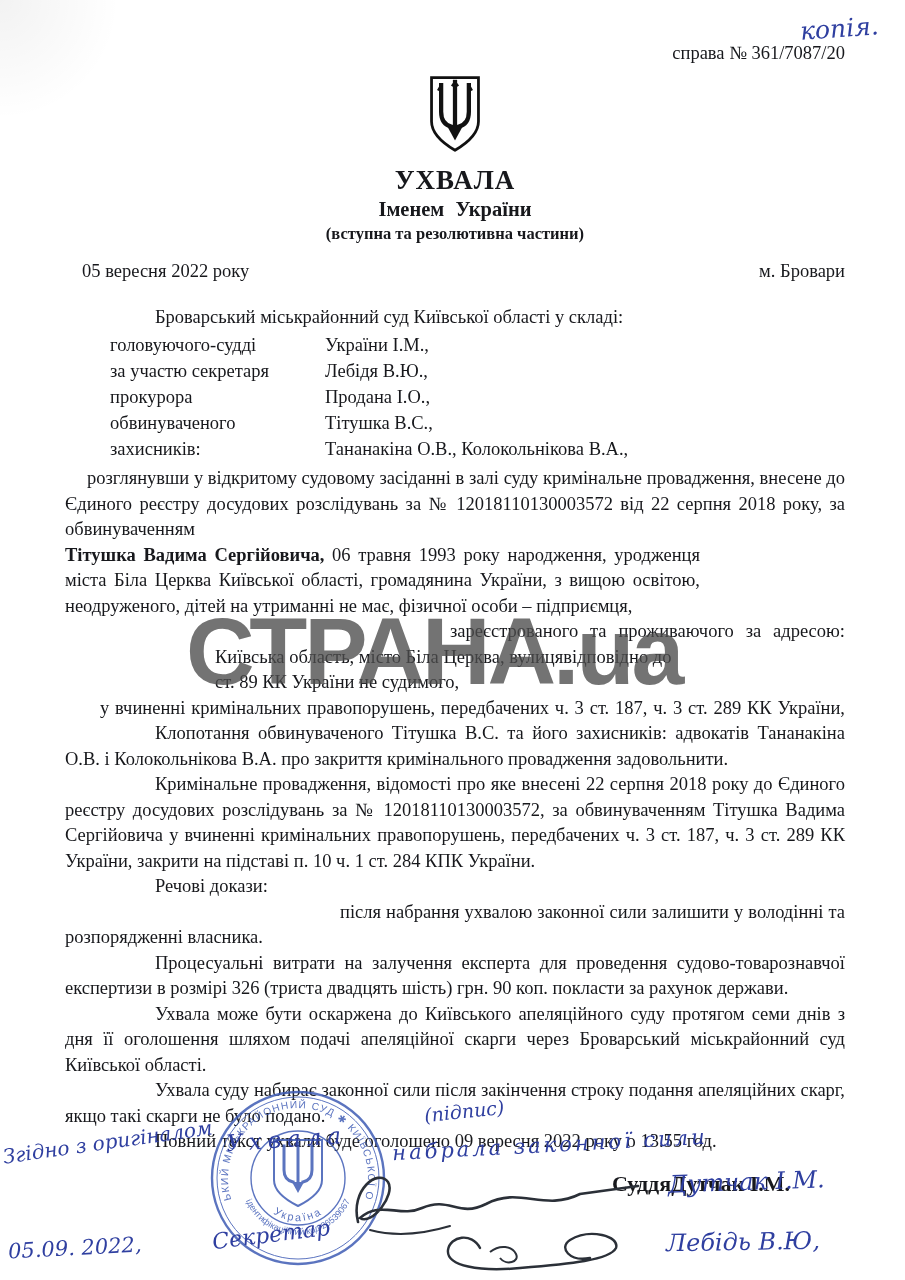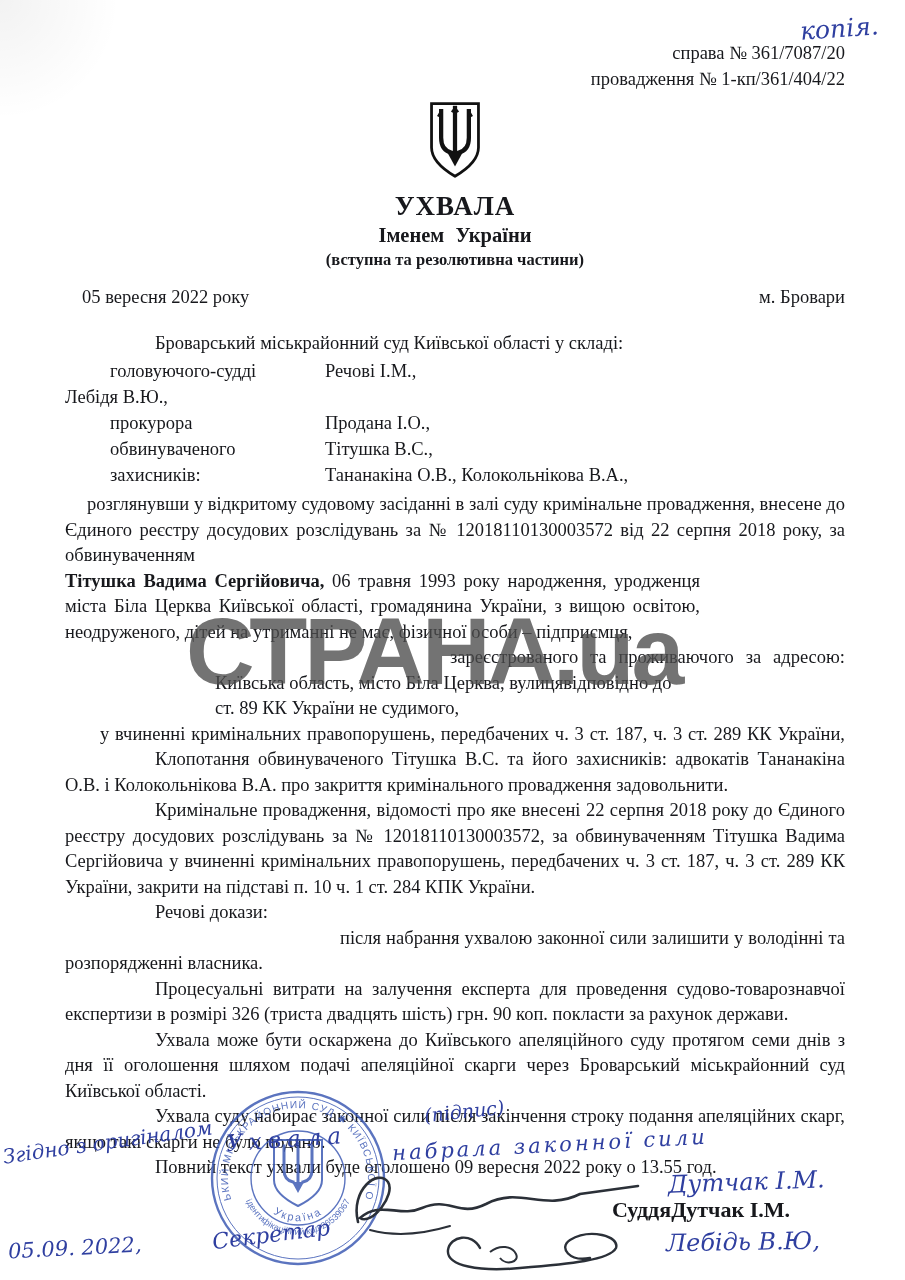--- a/index.html
+++ b/index.html
@@ -41,21 +41,20 @@
 </style>
 </head>
 <body>
 
 <div class="page">
 
   <div class="doc">
 
     <div class="right-block">
       <p>справа № 361/7087/20</p>
-      <p>провадження № 1-кп/361/404/22</p>
     </div>
 
     <div class="emblem-wrap">
       <svg width="64" height="86" viewBox="0 0 60 80">
         <path d="M8 5 H52 V46 Q52 60 30 73 Q8 60 8 46 Z" fill="none" stroke="#111" stroke-width="2.6"></path>
         <g stroke="#111" fill="none" stroke-width="4" stroke-linecap="square">
           <path d="M17 12 V37 Q17 49 27 51"></path>
           <path d="M43 12 V37 Q43 49 33 51"></path>
           <path d="M30 9 V51"></path>
         </g>
@@ -71,23 +70,24 @@
     <div class="row-between date-row">
       <span>05 вересня 2022 року</span>
       <span>м. Бровари</span>
     </div>
 
     <p class="court-intro">Броварський міськрайонний суд Київської області у складі:</p>
 
     <div class="participants">
       <div class="prow">
         <span class="prole">головуючого-судді</span>
-        <span>Речові І.М.,</span>
+        <span>України І.М.,</span>
       </div>
       <div class="prow">
+        <span class="prole">за участю секретаря</span>
         <span>Лебідя В.Ю.,</span>
       </div>
       <div class="prow">
         <span class="prole">прокурора</span>
         <span>Продана І.О.,</span>
       </div>
       <div class="prow">
         <span class="prole">обвинуваченого</span>
         <span>Тітушка В.С.,</span>
       </div>

